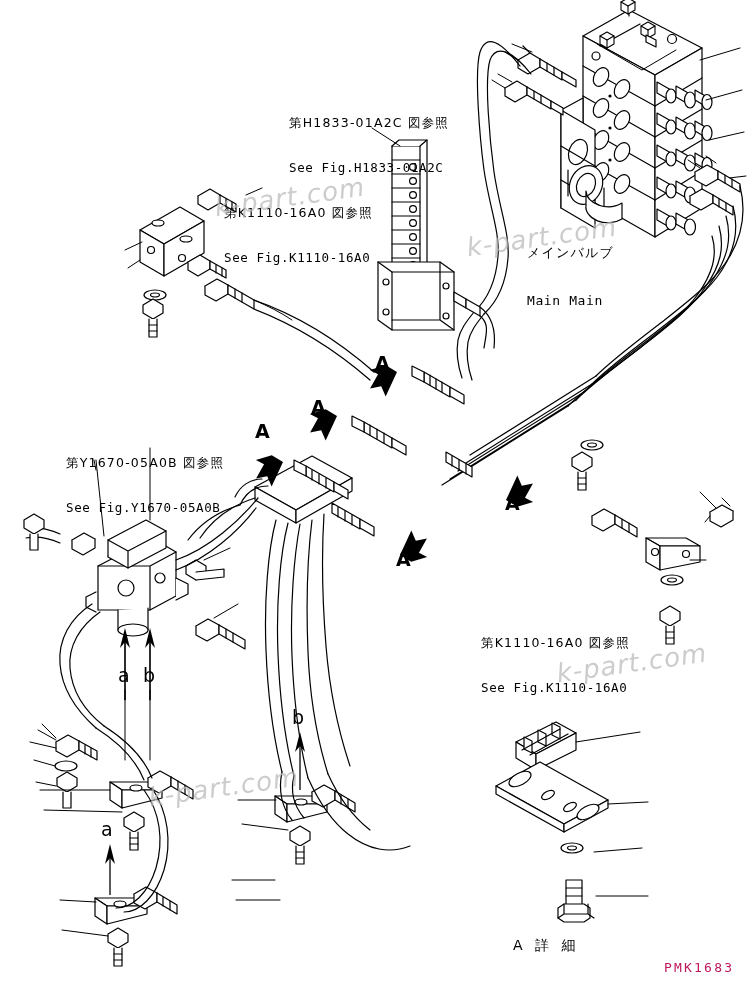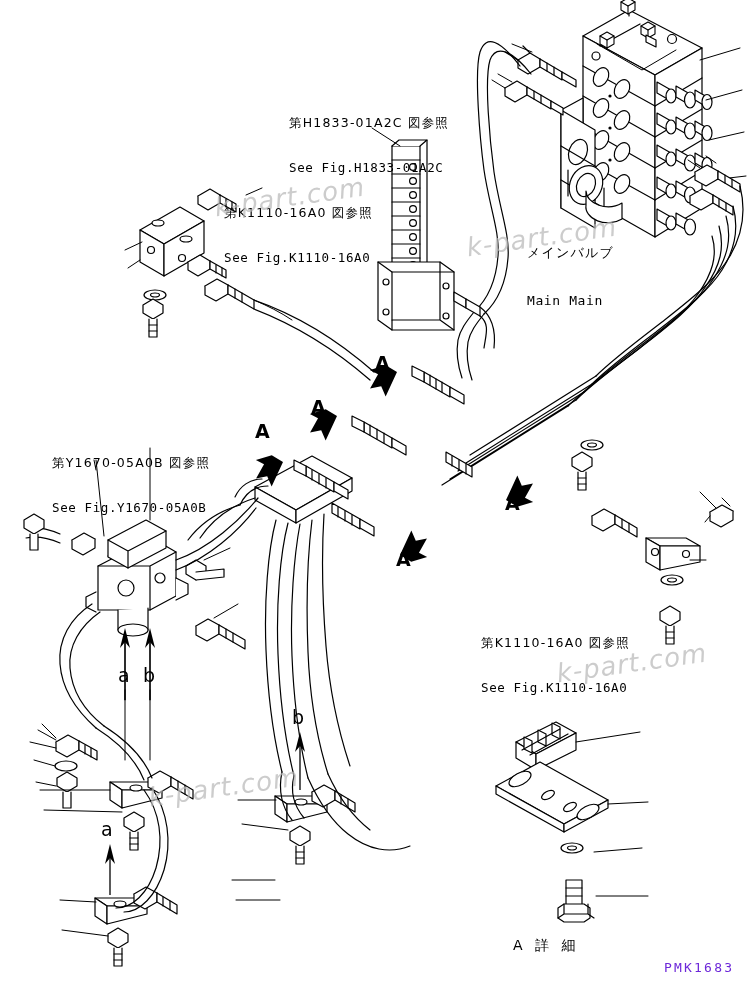--- a/index.html
+++ b/index.html
@@ -34,21 +34,21 @@
   .itemletter{
     position:absolute;
     font-family:"DejaVu Sans","Liberation Sans",sans-serif;
     font-size:19px;
     color:#000;
   }
   .figno{
     position:absolute;
     font-size:13px;
     letter-spacing:2.2px;
-    color:#6d28d9;
+    color:#be185d;
   }
   .wm{
     position:absolute;
     font-family:"DejaVu Sans","Liberation Sans",sans-serif;
     font-size:26px;
     color:#b9b9b9;
     opacity:.72;
     white-space:nowrap;
     pointer-events:none;
     font-style:italic;
@@ -572,21 +572,21 @@
   <div class="lbl ref" style="left:289px; top:84px;">
     <div class="jp">第H1833-01A2C 図参照</div>
     <div>See Fig.H1833-01A2C</div>
   </div>
 
   <div class="lbl ref" style="left:224px; top:174px;">
     <div class="jp">第K1110-16A0 図参照</div>
     <div>See Fig.K1110-16A0</div>
   </div>
 
-  <div class="lbl ref" style="left:52px; top:424px;">
+  <div class="lbl ref" style="left:66px; top:424px;">
     <div class="jp">第Y1670-05A0B 図参照</div>
     <div>See Fig.Y1670-05A0B</div>
   </div>
 
   <div class="lbl ref" style="left:481px; top:604px;">
     <div class="jp">第K1110-16A0 図参照</div>
     <div>See Fig.K1110-16A0</div>
   </div>
 
   <div class="lbl valvelbl" style="left:527px; top:212px;">

